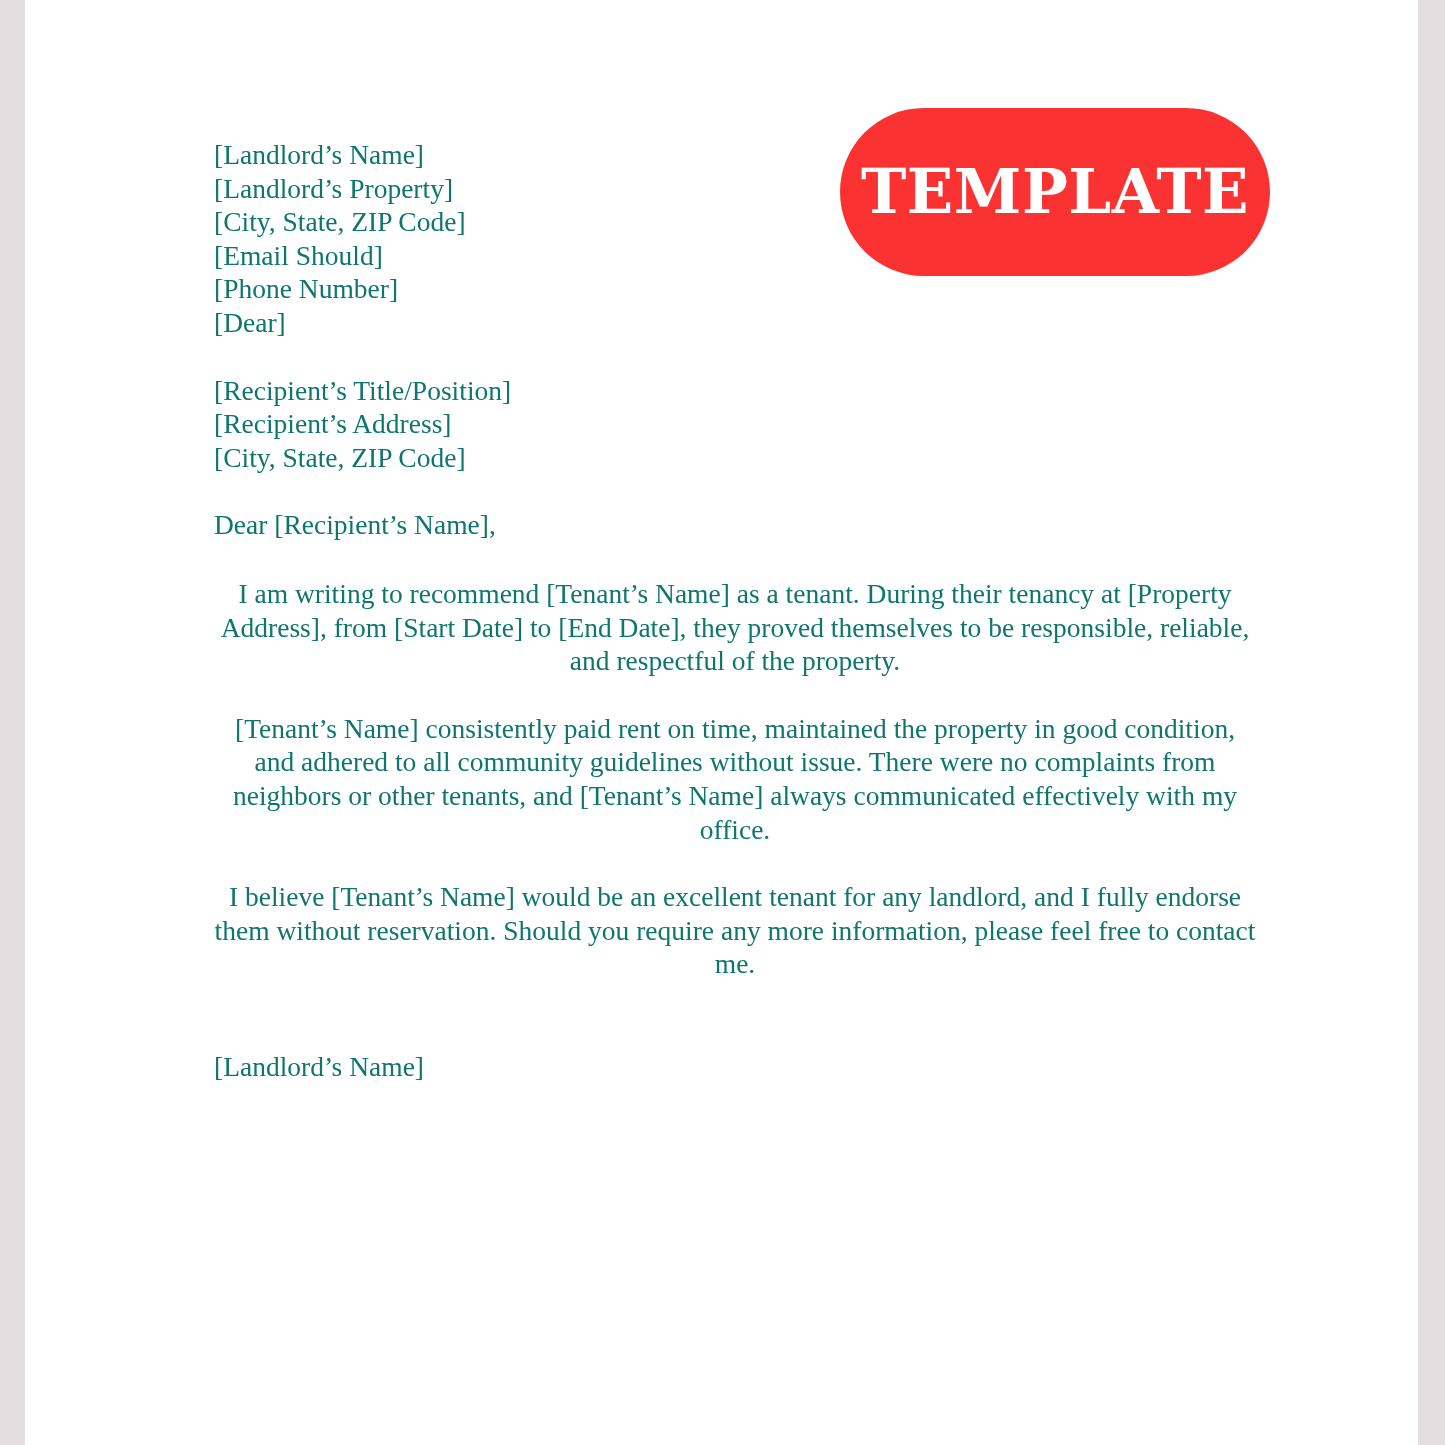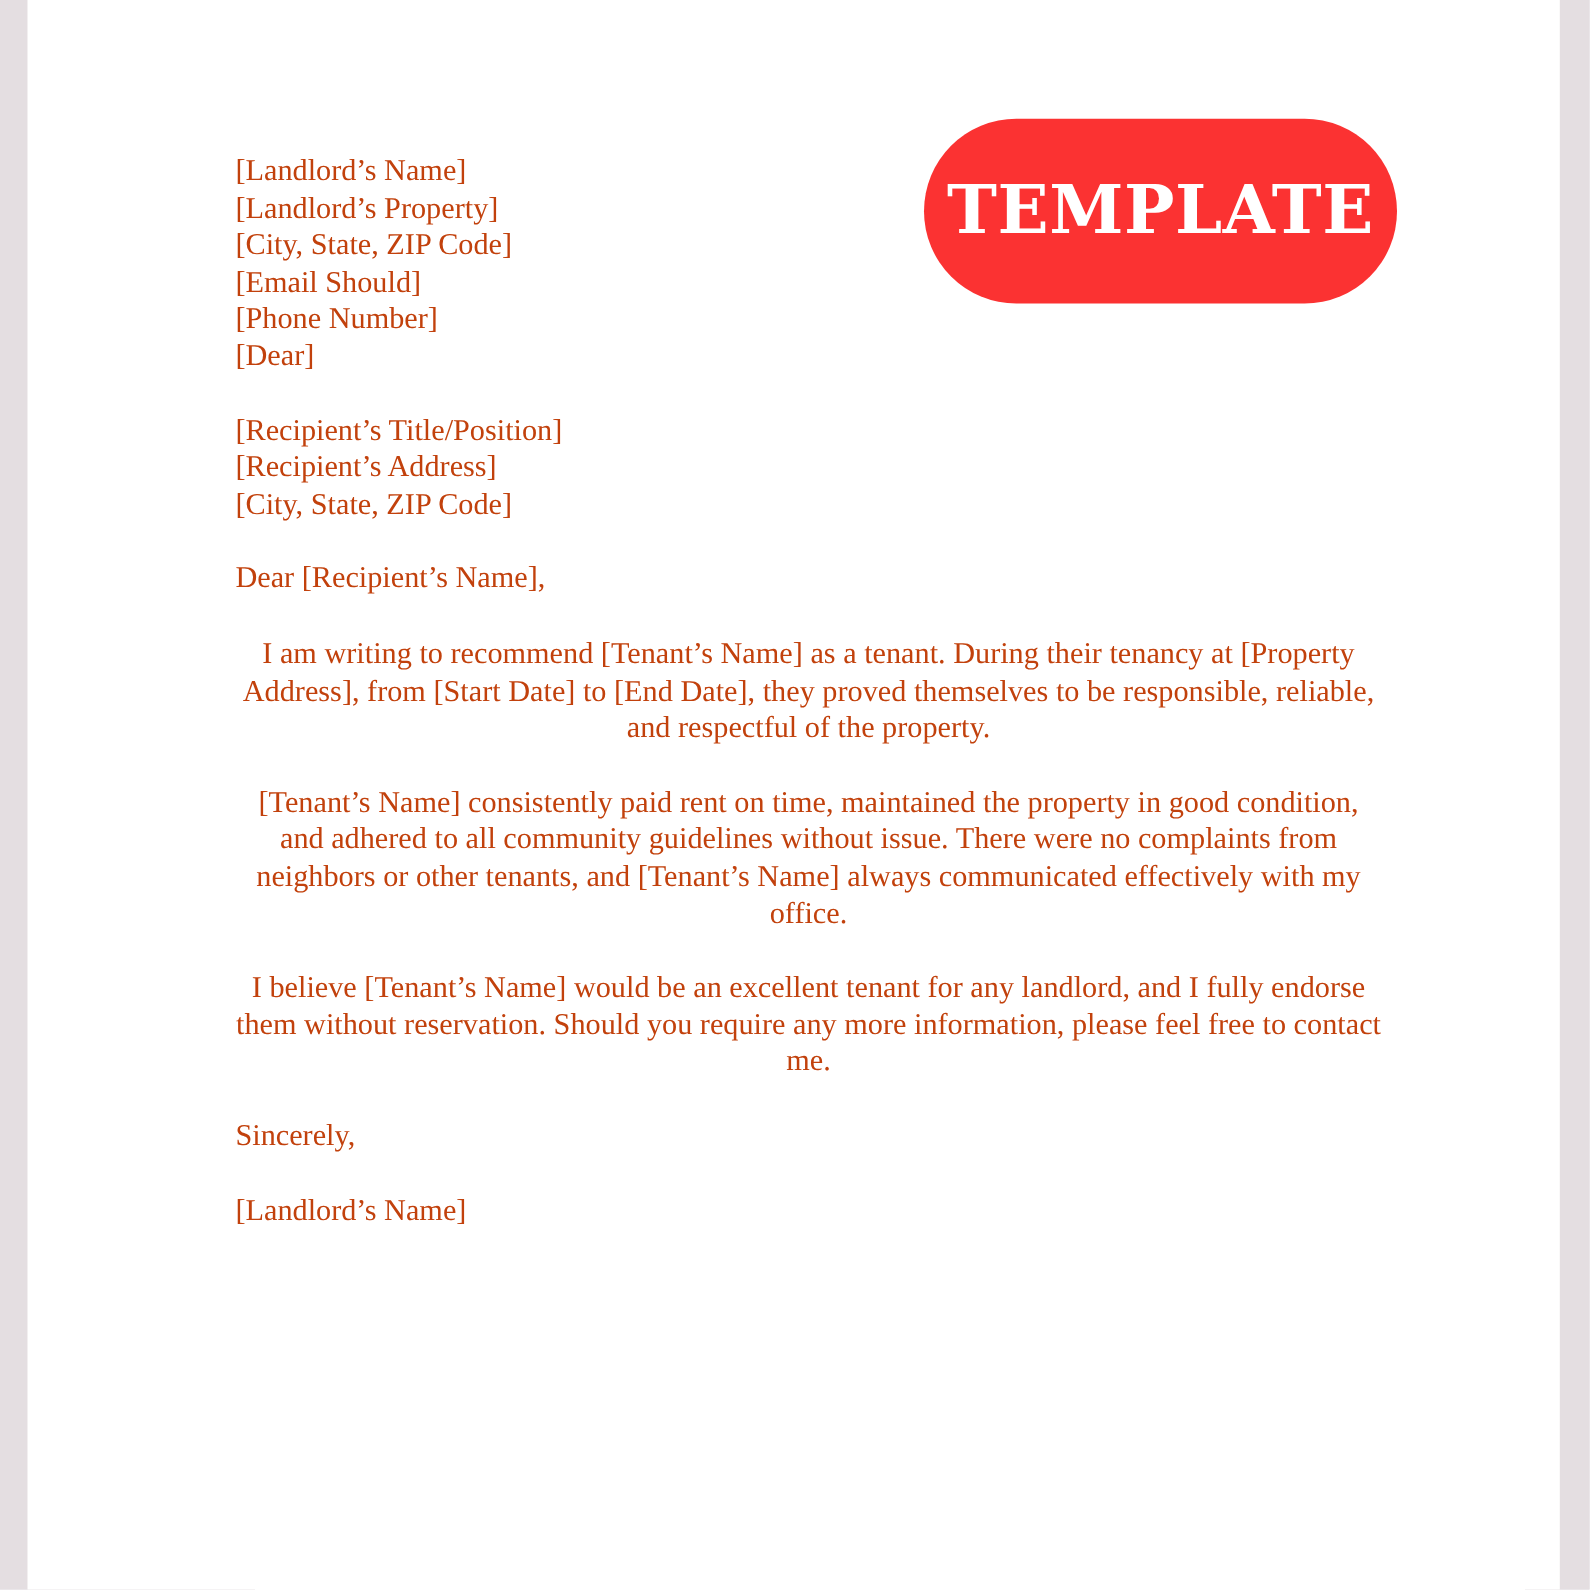--- a/index.html
+++ b/index.html
@@ -56,21 +56,21 @@
     white-space: nowrap;
     transform: translateY(-1px);
   }
 
   
   .letter-body {
     position: absolute;
     left: 189px;
     top: 138px;
     width: 1042px;
-    color: #c2410c;
+    color: #0f766e;
     font-size: 27.5px;
     line-height: 33.6px;
   }
 
   .addr-block {
     margin: 0;
   }
   .addr-line {
     display: block;
     white-space: nowrap;
@@ -137,21 +137,20 @@
       <div class="block-gap-para"></div>
 
       <p class="body-paragraph">[Tenant’s Name] consistently paid rent on time, maintained the property in good condition, and adhered to all community guidelines without issue. There were no complaints from neighbors or other tenants, and [Tenant’s Name] always communicated effectively with my office.</p>
 
       <div class="block-gap-para"></div>
 
       <p class="body-paragraph">I believe [Tenant’s Name] would be an excellent tenant for any landlord, and I fully endorse them without reservation. Should you require any more information, please feel free to contact me.</p>
 
       <div class="block-gap-close"></div>
 
-      <span class="closing-line">Sincerely,</span>
 
       <div class="block-gap-sign"></div>
 
       <span class="signature-line">[Landlord’s Name]</span>
 
     </div>
   </div>
 </div>
 
 </body></html>

